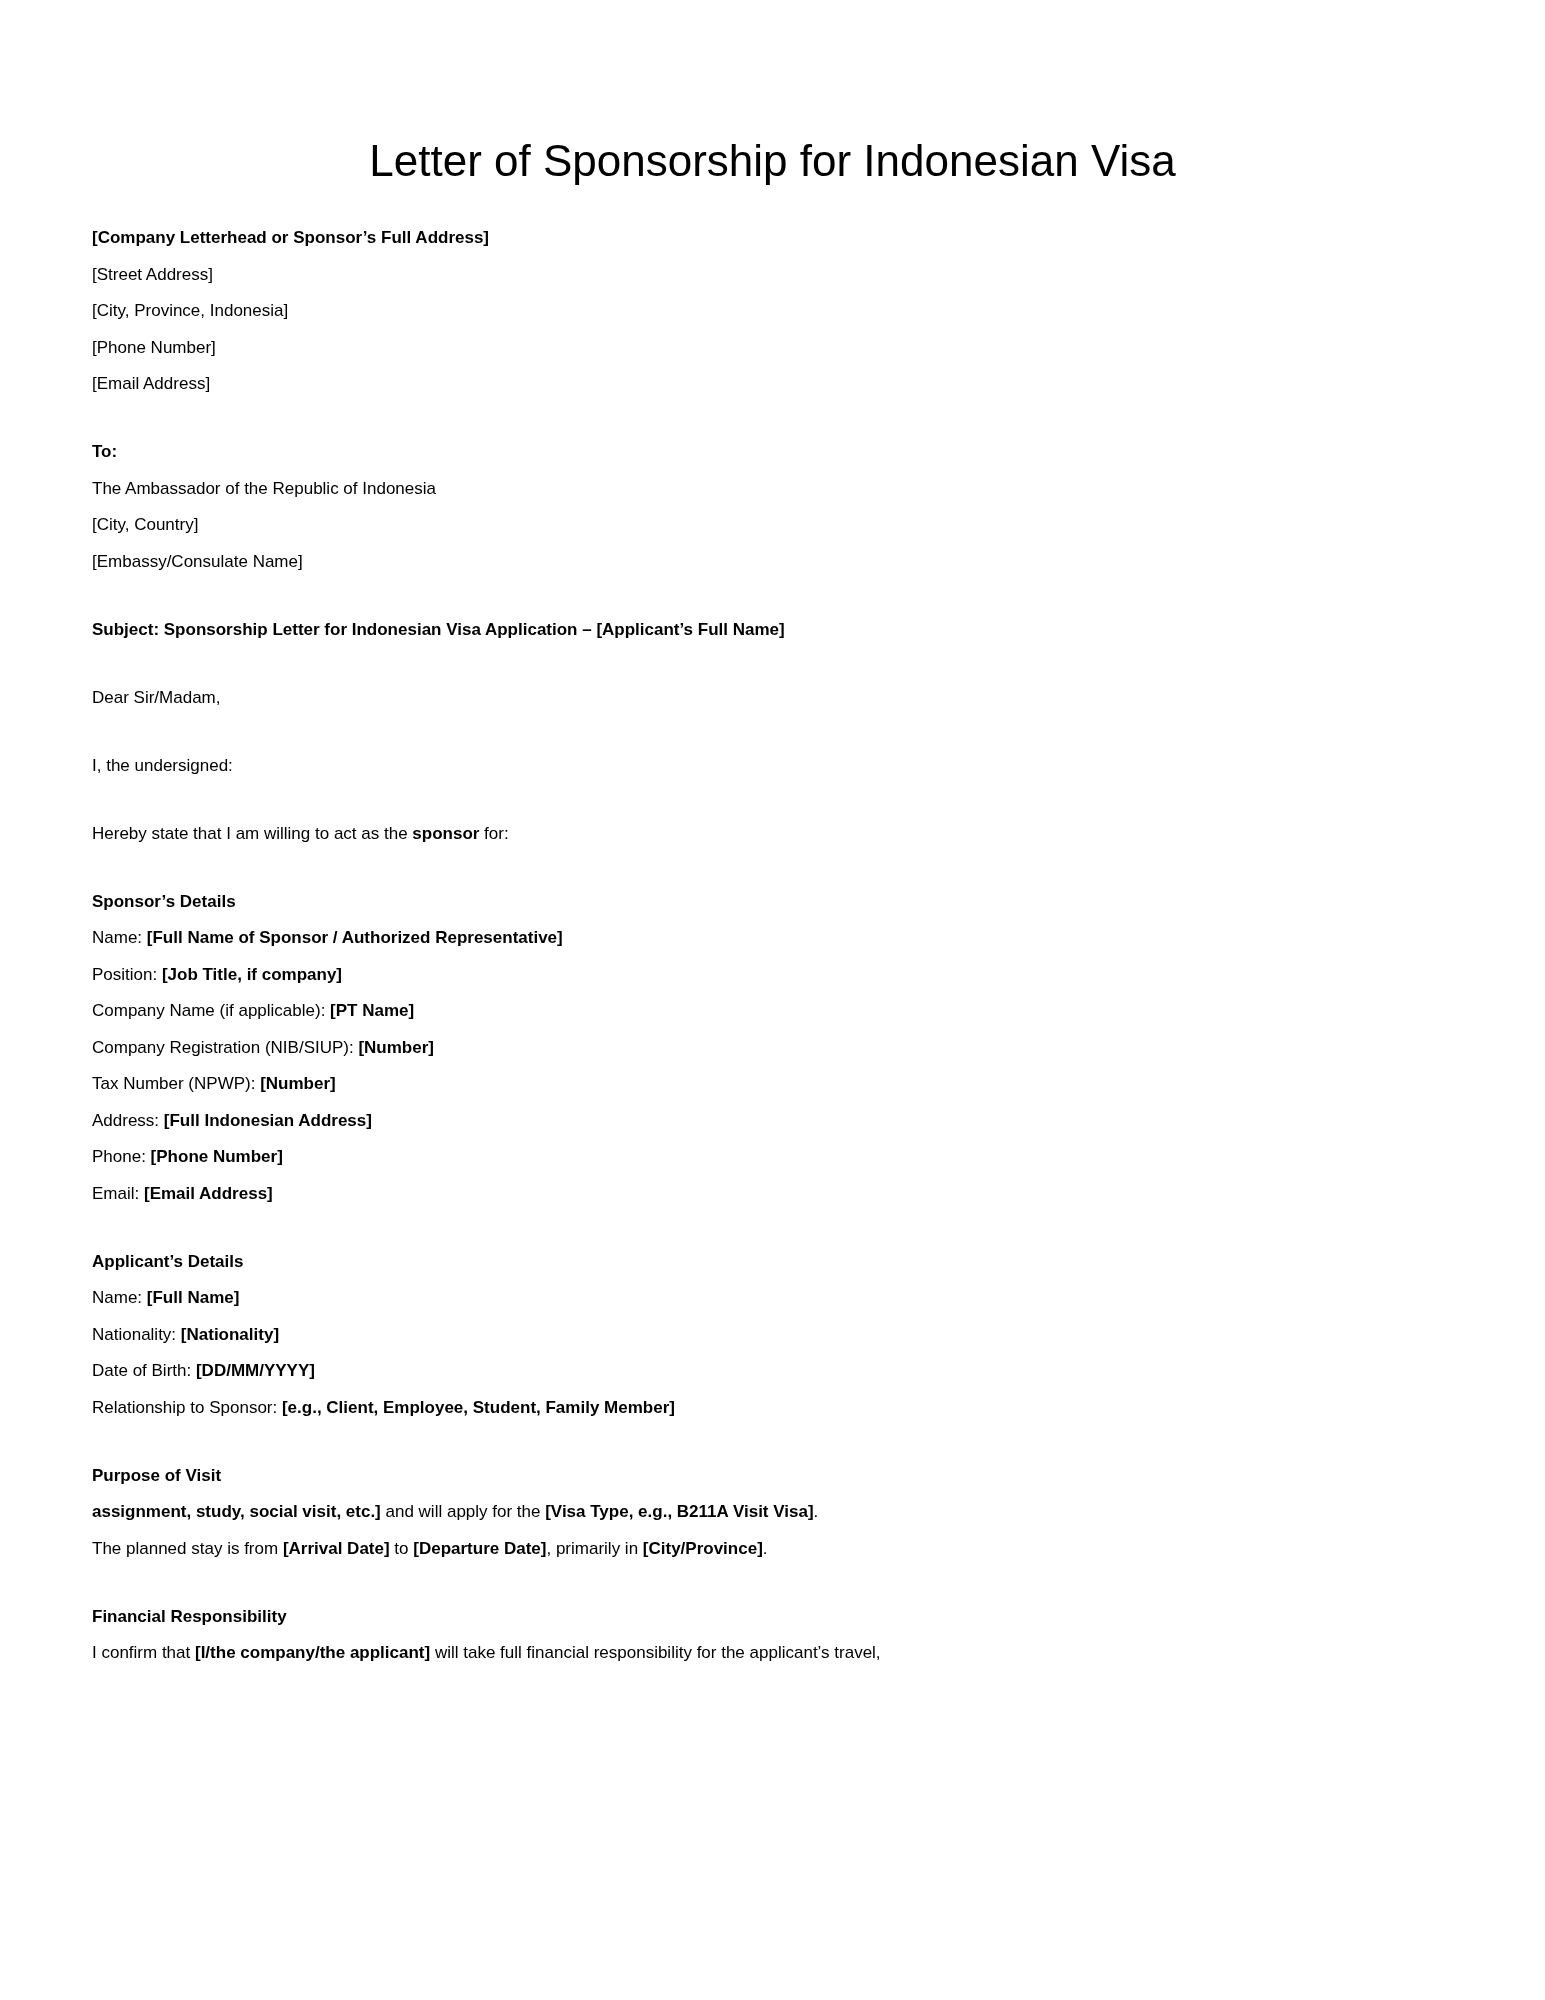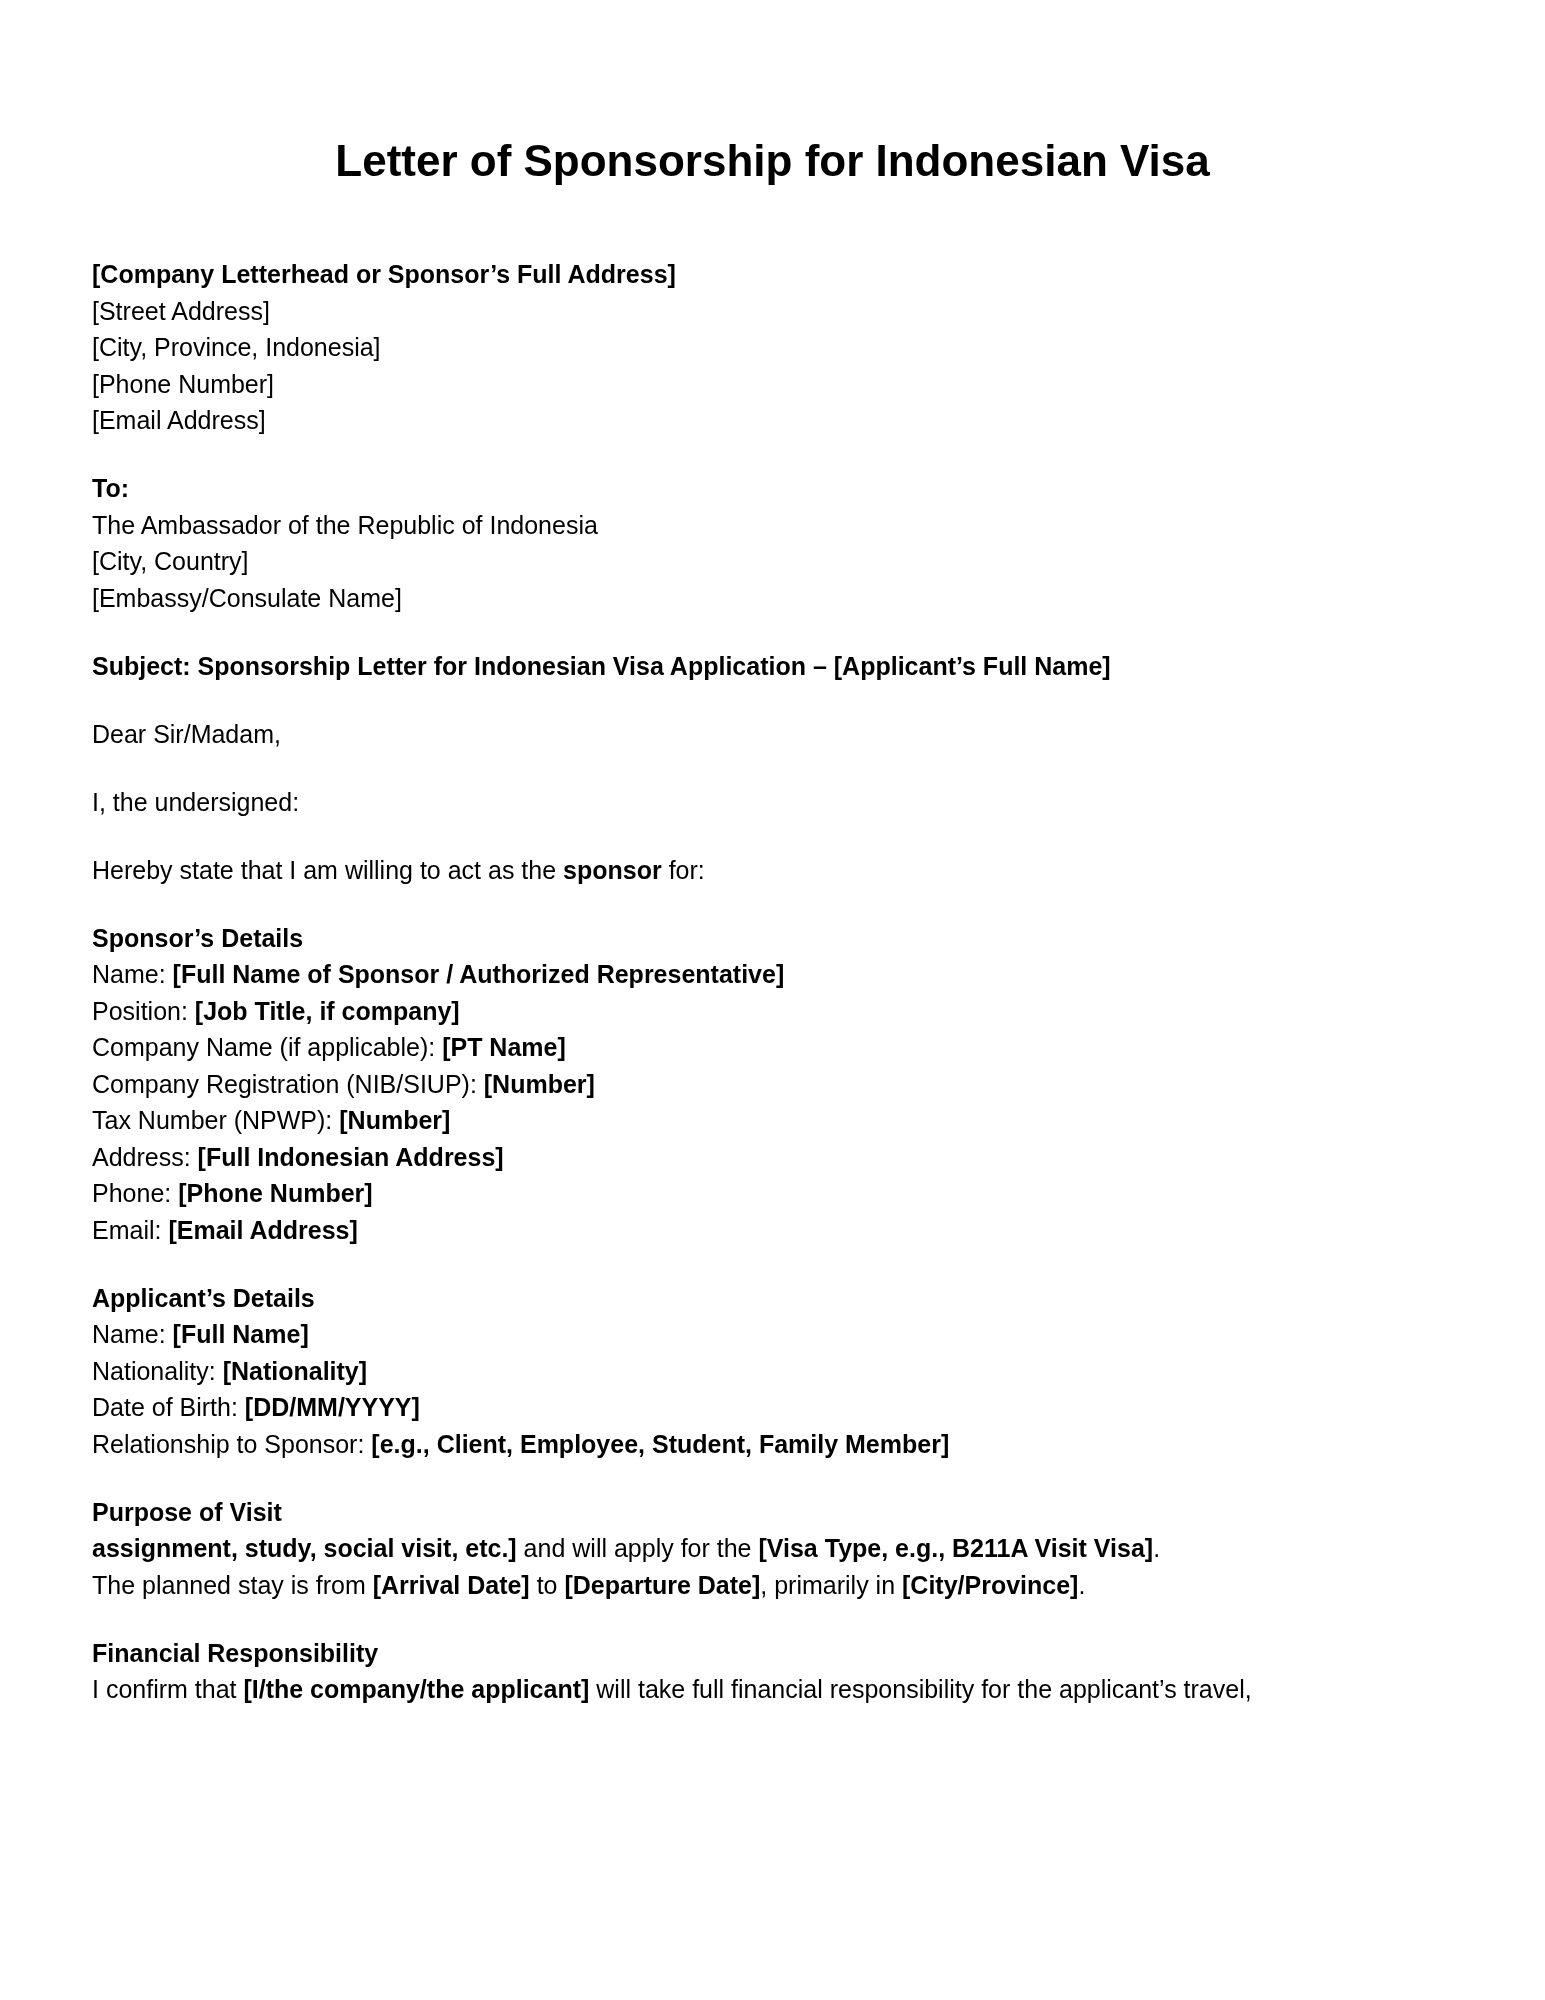--- a/index.html
+++ b/index.html
@@ -23,32 +23,31 @@
     height: 2000px;
     background: #ffffff;
   }
   .title {
     position: absolute;
     left: 0;
     width: 1545px;
     top: 133px;
     text-align: center;
     font-size: 44px;
-    font-weight: bold;
+    font-weight: normal;
     line-height: 56px;
     margin: 0;
   }
   .body {
     position: absolute;
     left: 92px;
     top: 220px;
     width: 1380px;
-    font-size: 25px;
+    font-size: 17px;
     line-height: 36.5px;
-    margin-top: 36px;
   }
   .para {
     margin: 0 0 31.5px 0;
   }
   .line {
     display: block;
     white-space: nowrap;
   }
   .b { font-weight: bold; }
 </style>

